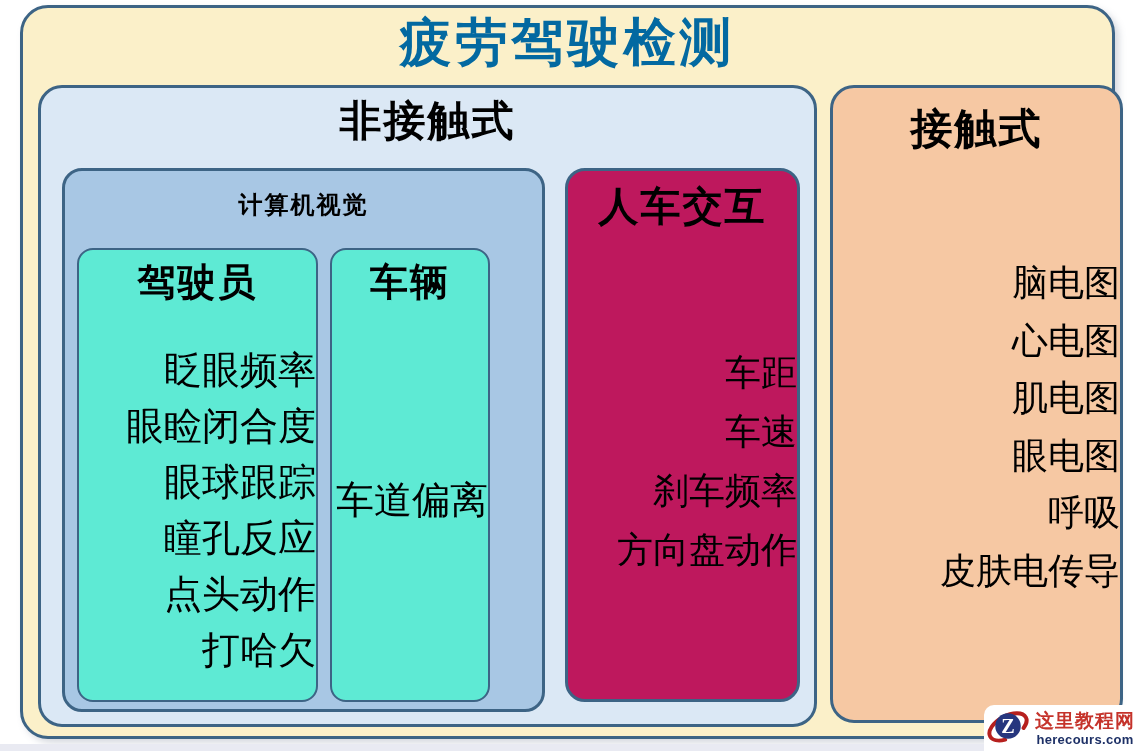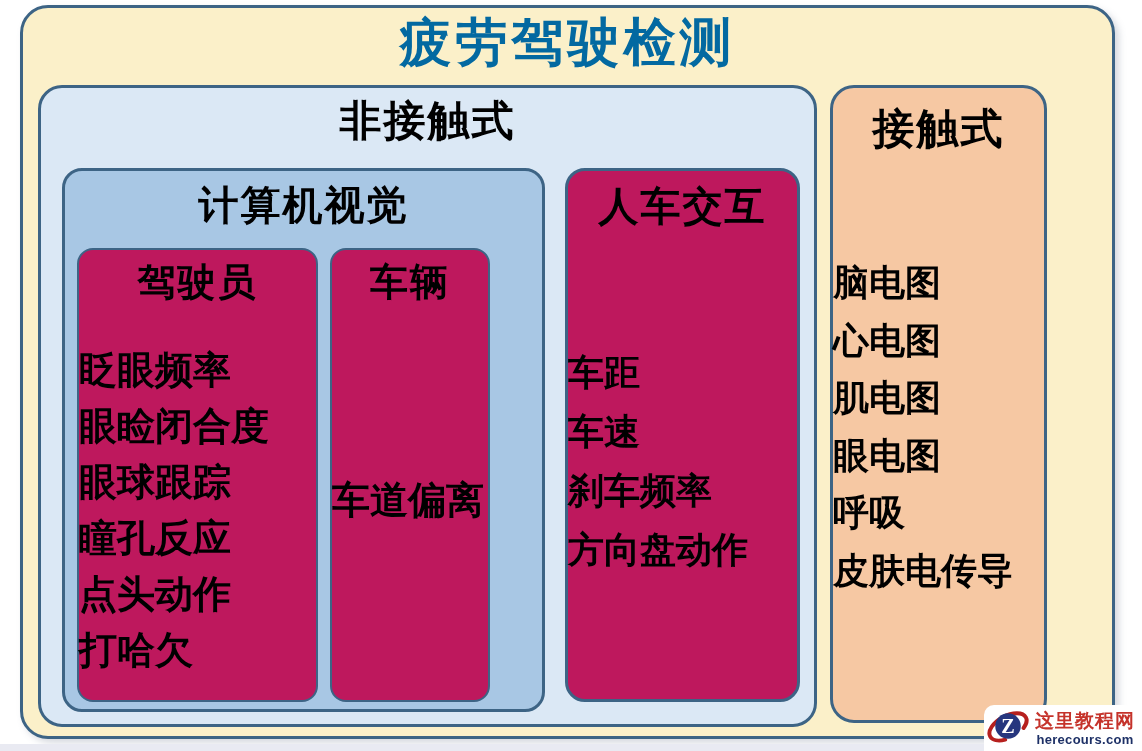--- a/index.html
+++ b/index.html
@@ -16,22 +16,22 @@
     box-sizing:border-box;
     border:3px solid #3D6485;
   }
   .hdr{
     text-align:center;
     font-weight:900;
     color:#000;
     letter-spacing:2px;
   }
   .items{
-    text-align:left;
-    font-weight:700;
+    text-align:right;
+    font-weight:400;
     color:#000;
   }
   
   .outer{
     left:20px;top:5px;width:1095px;height:734px;
     background:#FBF0C9;
     border-radius:28px;
     box-shadow:4px 4px 7px rgba(120,130,150,.30);
   }
   .title{
@@ -49,43 +49,43 @@
     background:#DBE8F5;
     border-radius:24px;
   }
   .noncontact .hdr{margin-top:6px;font-size:42px;line-height:54px;}
   
   .cv{
     left:62px;top:168px;width:483px;height:544px;
     background:#A8C7E4;
     border-radius:20px;
   }
-  .cv .hdr{margin-top:8px;font-size:40px;line-height:52px;}
+  .cv .hdr{margin-top:8px;font-size:24px;line-height:52px;}
   
   .purple{
-    background:#be185d;
+    background:#5eead4;
     border-radius:16px;
     border-width:2.5px;
   }
   .driver{left:77px;top:248px;width:241px;height:454px;}
   .vehicle{left:330px;top:248px;width:160px;height:454px;}
   .purple .hdr{margin-top:8px;font-size:38px;line-height:48px;}
   .driver .items{margin-top:36px;font-size:38px;line-height:56px;}
   .vehicle .items{margin-top:166px;font-size:38px;line-height:56px;}
   
   .interaction{
     left:565px;top:168px;width:235px;height:534px;
     background:#be185d;
     border-radius:20px;
   }
   .interaction .hdr{margin-top:10px;font-size:40px;line-height:50px;}
   .interaction .items{margin-top:112px;font-size:36px;line-height:59px;}
   
   .contact{
-    left:830px;top:85px;width:217px;height:638px;
+    left:830px;top:85px;width:293px;height:638px;
     background:#F6C8A3;
     border-radius:24px;
   }
   .contact .hdr{margin-top:14px;font-size:42px;line-height:54px;}
   .contact .items{margin-top:98px;font-size:36px;line-height:57.5px;}
   
   .bottom-strip{
     position:absolute;left:0;right:0;bottom:0;height:7px;
     background:#E9EAF2;
   }

